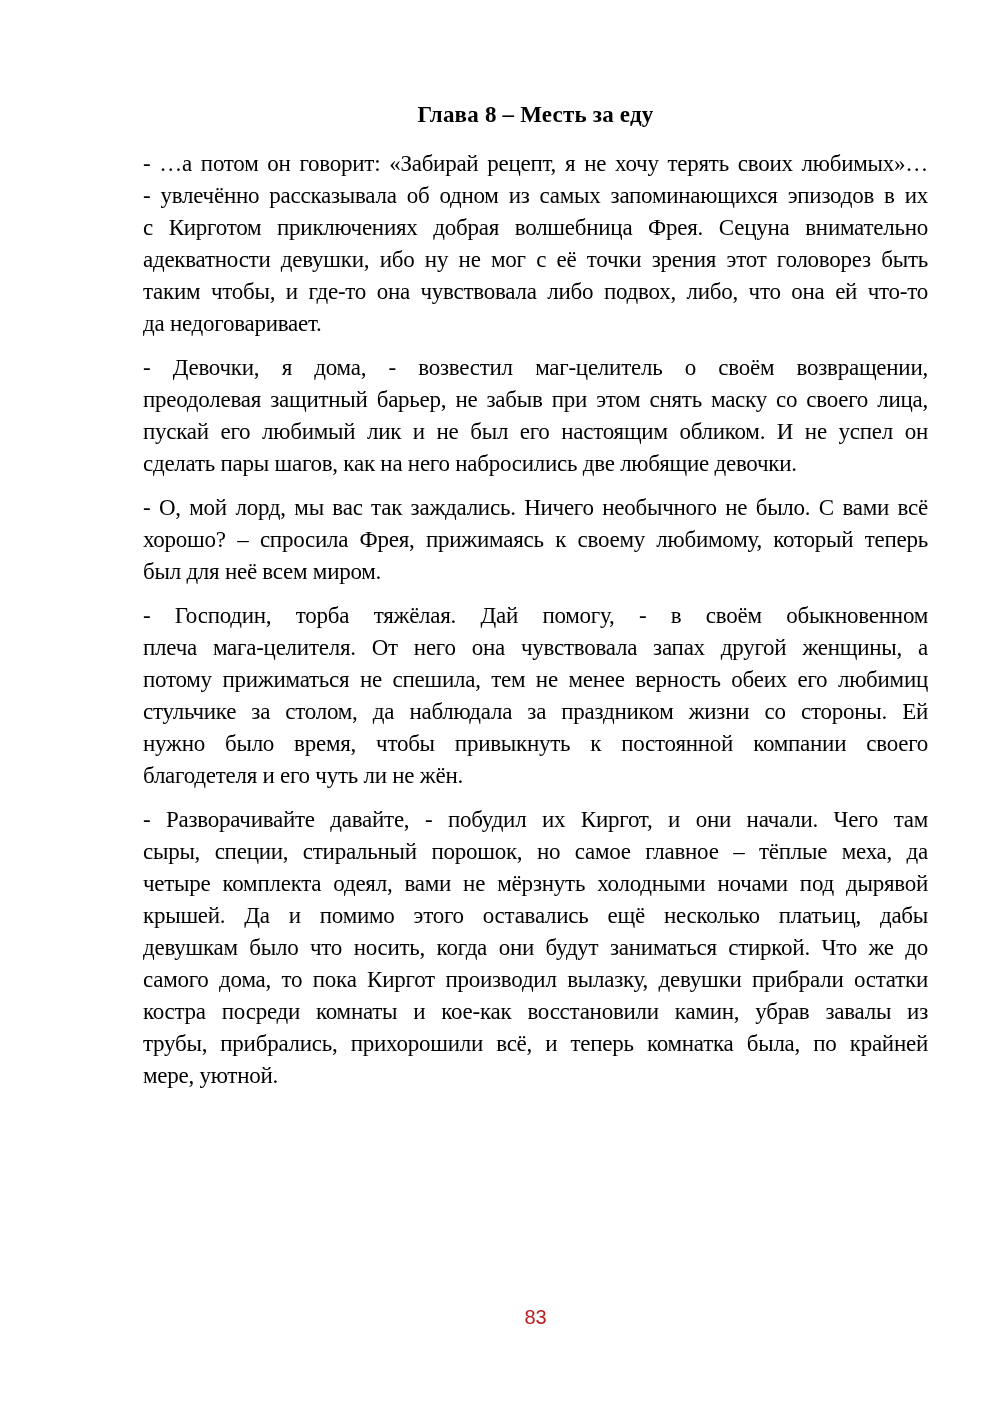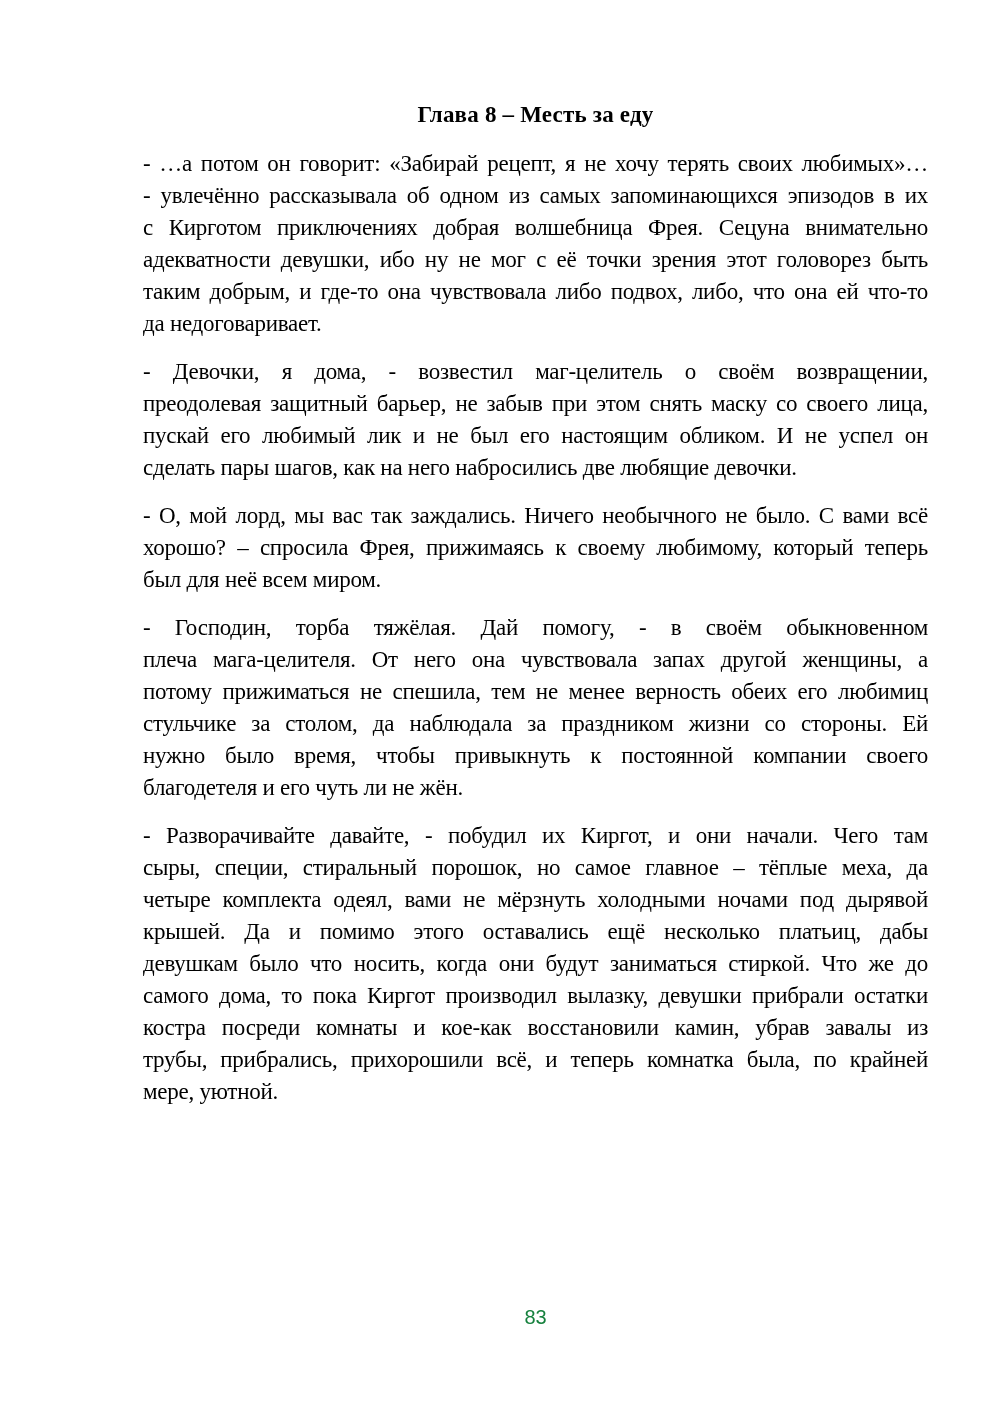--- a/index.html
+++ b/index.html
@@ -31,21 +31,21 @@
   }
   .chapter-title {
     font-size: 23px;
     font-weight: bold;
     line-height: 32px;
     text-align: center;
     margin-bottom: 17px;
     letter-spacing: 0.2px;
   }
   .paragraph {
-    margin: 16px 0 12px 0;
+    margin: 4px 0 12px 0;
   }
   .paragraph:last-child {
     margin-bottom: 0;
   }
   .line {
     font-size: 23px;
     line-height: 32px;
     letter-spacing: -0.25px;
     white-space: normal;
   }
@@ -59,36 +59,36 @@
   }
   .page-number {
     position: absolute;
     left: 143px;
     top: 1305px;
     width: 785px;
     text-align: center;
     font-family: "Liberation Sans", sans-serif;
     font-size: 20px;
     line-height: 24px;
-    color: #15803d;
+    color: #b91c1c;
   }
 </style>
 </head>
 <body>
 
 <div class="sheet">
   <div class="content">
     <div class="chapter-title">Глава 8 – Месть за еду</div>
     <div id="body-text">
         <div class="paragraph">
           <div class="line just">- …а потом он говорит: «Забирай рецепт, я не хочу терять своих любимых»…</div>
           <div class="line just">- увлечённо рассказывала об одном из самых запоминающихся эпизодов в их</div>
           <div class="line just">с Кирготом приключениях добрая волшебница Фрея. Сецуна внимательно</div>
           <div class="line just">адекватности девушки, ибо ну не мог с её точки зрения этот головорез быть</div>
-          <div class="line just">таким добрым, и где-то она чувствовала либо подвох, либо, что она ей что-то</div>
+          <div class="line just">таким чтобы, и где-то она чувствовала либо подвох, либо, что она ей что-то</div>
           <div class="line last">да недоговаривает.</div>
         </div>
         <div class="paragraph">
           <div class="line just">- Девочки, я дома, - возвестил маг-целитель о своём возвращении,</div>
           <div class="line just">преодолевая защитный барьер, не забыв при этом снять маску со своего лица,</div>
           <div class="line just">пускай его любимый лик и не был его настоящим обликом. И не успел он</div>
           <div class="line last">сделать пары шагов, как на него набросились две любящие девочки.</div>
         </div>
         <div class="paragraph">
           <div class="line just">- О, мой лорд, мы вас так заждались. Ничего необычного не было. С вами всё</div>

